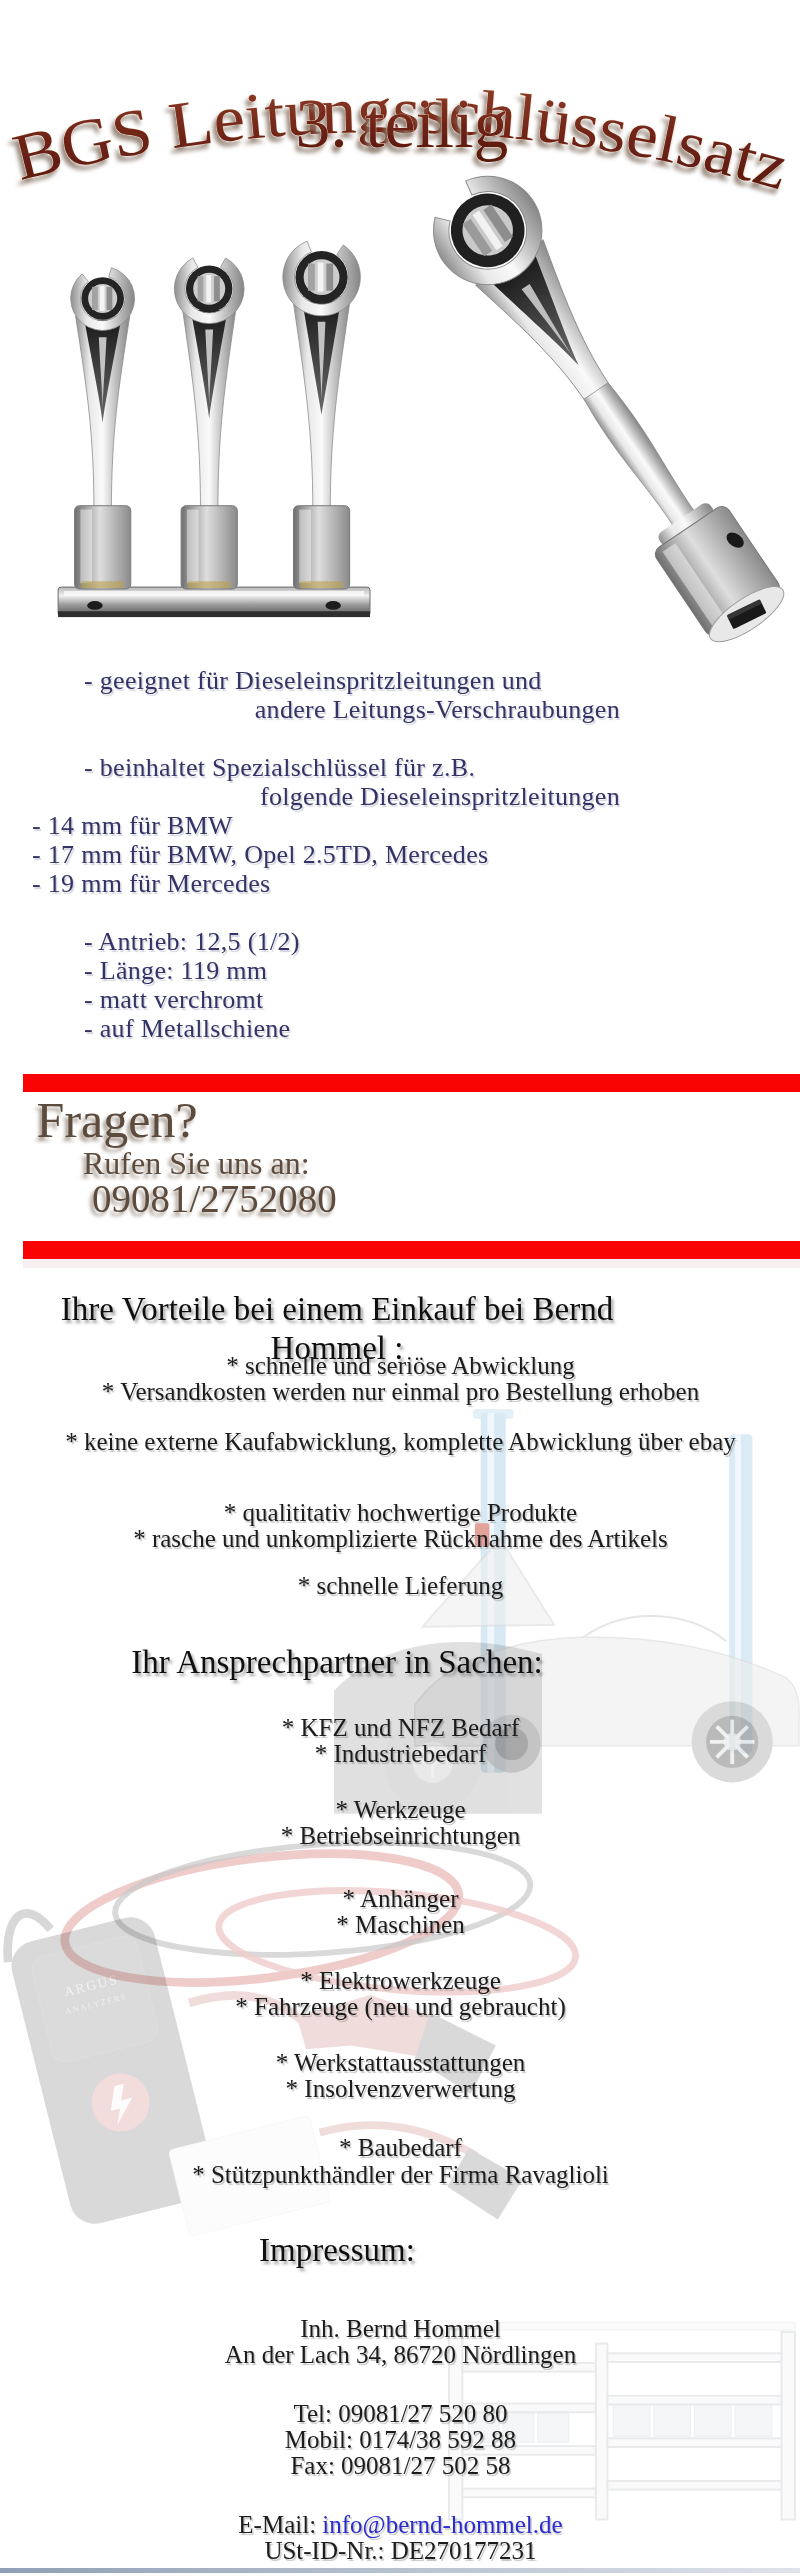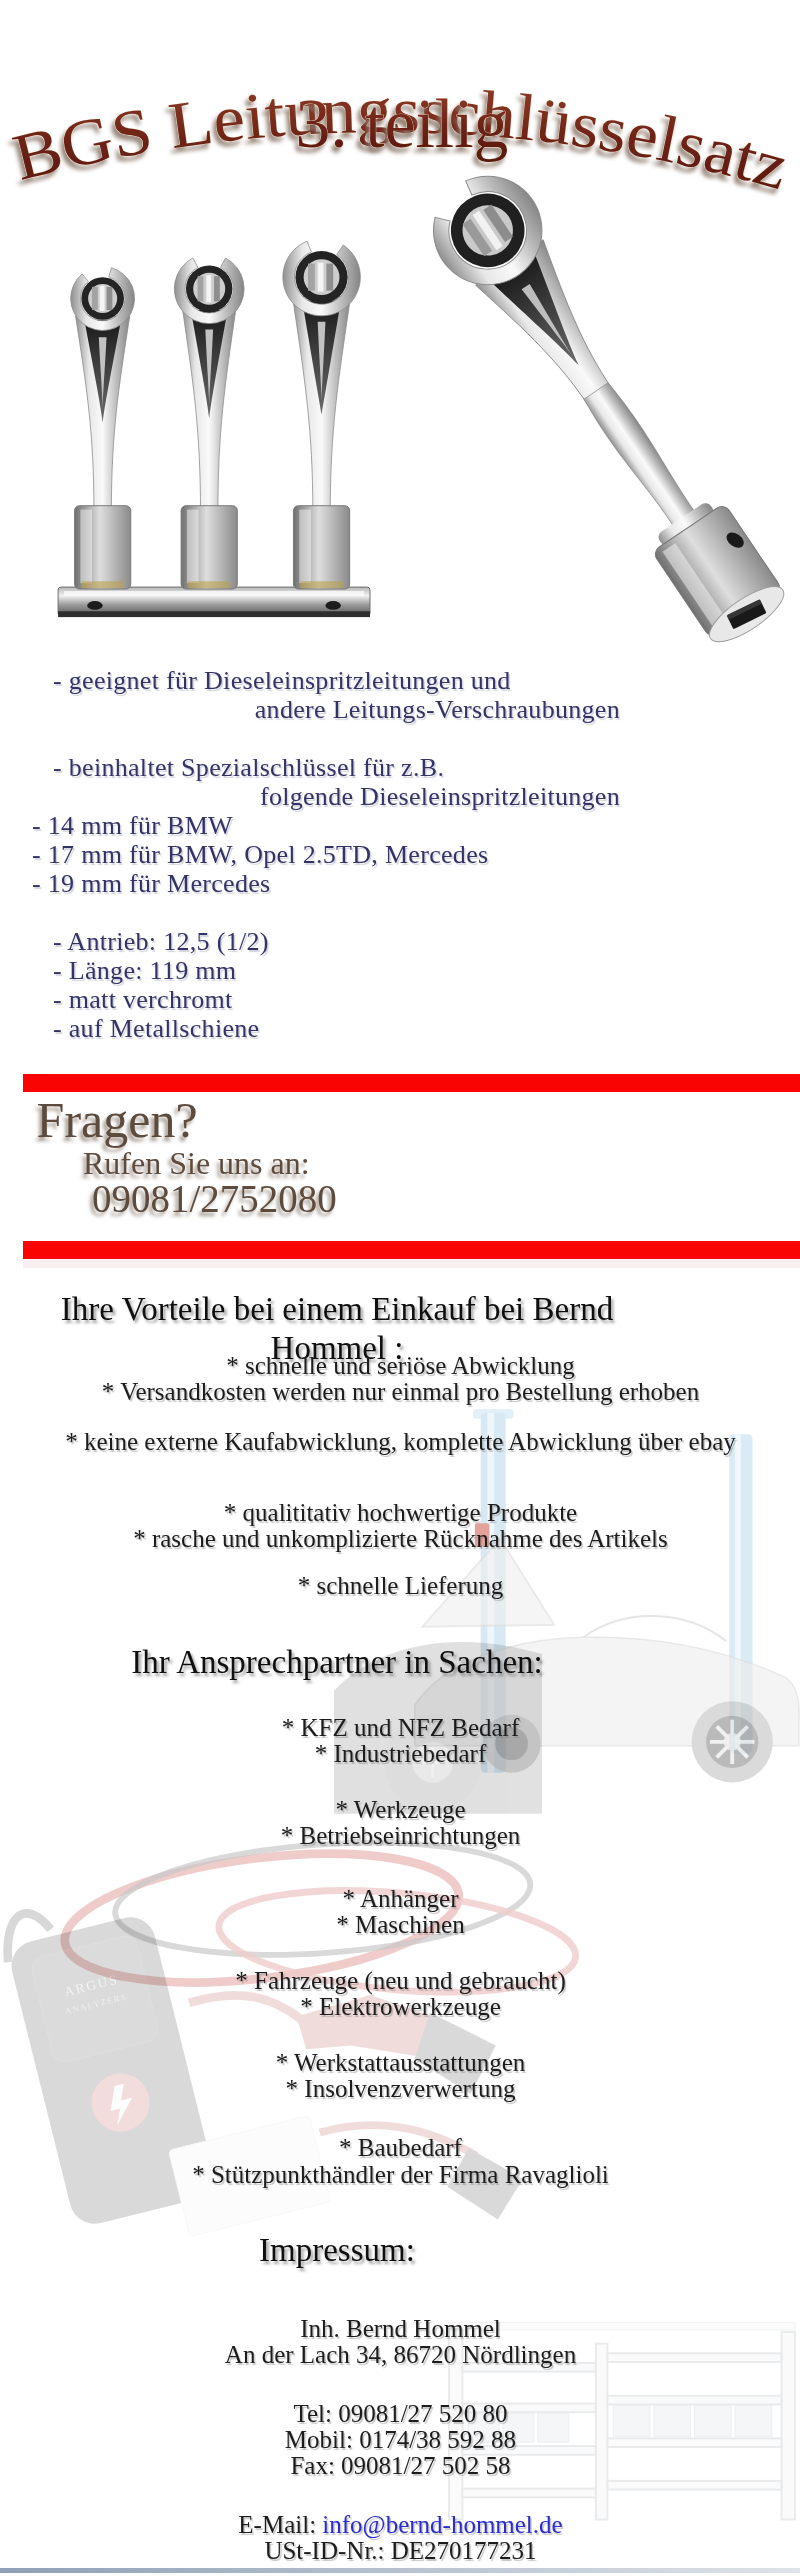--- a/index.html
+++ b/index.html
@@ -2,21 +2,21 @@
 <html><head>
 <meta charset="utf-8">
 <style>
   html,body{margin:0;padding:0;background:#fff;}
   .page{position:relative;width:801px;height:2576px;background:#ffffff;overflow:hidden;
         font-family:"Liberation Serif",serif;}
   .ghost{position:absolute;pointer-events:none;}
   
   .specs{position:absolute;top:666px;left:0;width:620px;font-size:26px;line-height:29px;
          color:#333366;letter-spacing:0.3px;text-shadow:1.5px 1.5px 1px rgba(130,130,160,.35);}
-  .sl0{padding-left:53px;}
+  .sl0{padding-left:84px;}
   .sl1{padding-left:75px;text-align:right;}
   .sl2{padding-left:32px;}
   .sgap{height:29px;}
   
   .banner{position:absolute;top:1074px;left:0;width:801px;margin-left:23px;}
   .redbar{height:18.4px;background:#fa0303;}
   .redbar2{height:17.4px;background:#fa0303;}
   .pinkstrip{height:9.7px;background:#f8eff1;}
   .banner-body{position:relative;height:149px;background:#fff;color:#5d4b3e;
                text-shadow:-2.9px 3.9px 3.9px rgba(90,70,50,.55);}
@@ -302,22 +302,22 @@
   </div>
   <div class="cgroup" style="top:1797px">
     <div>* Werkzeuge</div>
     <div>* Betriebseinrichtungen</div>
   </div>
   <div class="cgroup" style="top:1886px">
     <div>* Anhänger</div>
     <div>* Maschinen</div>
   </div>
   <div class="cgroup" style="top:1968px">
+    <div>* Elektrowerkzeuge</div>
     <div>* Fahrzeuge (neu und gebraucht)</div>
-    <div>* Elektrowerkzeuge</div>
   </div>
   <div class="cgroup" style="top:2050px">
     <div>* Werkstattausstattungen</div>
     <div>* Insolvenzverwertung</div>
   </div>
   <div class="cgroup" style="top:2134px;line-height:27px">
     <div>* Baubedarf</div>
     <div>* Stützpunkthändler der Firma Ravaglioli</div>
   </div>
 

